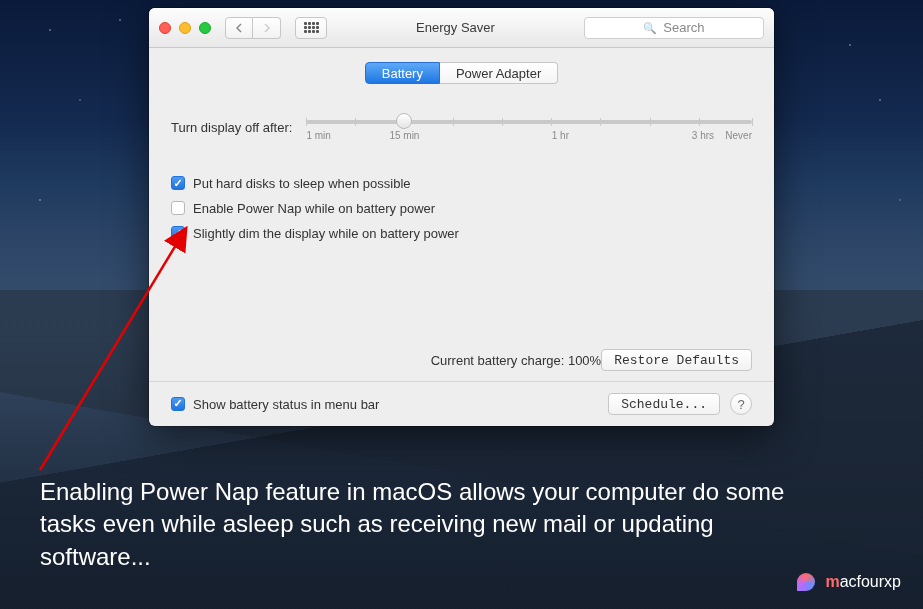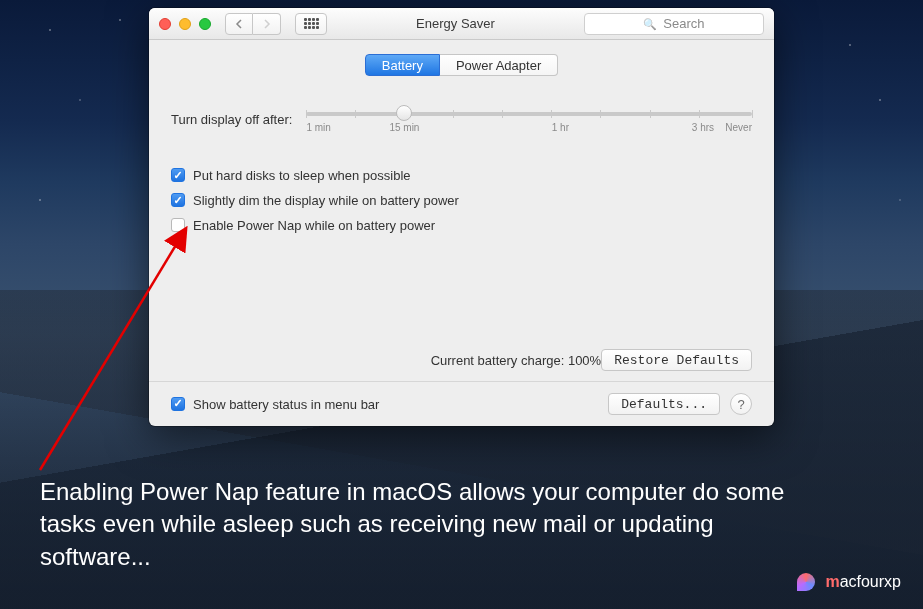--- a/index.html
+++ b/index.html
@@ -40,21 +40,21 @@
   .window {
     position: absolute; left: 149px; top: 8px;
     width: 625px; height: 418px;
     background: #eeeeee;
     border-radius: 6px;
     box-shadow: 0 10px 40px rgba(0,0,0,.55), 0 0 0 1px rgba(0,0,0,.25);
     overflow: hidden;
     font-size: 13px; color: #333;
   }
   .titlebar {
-    height: 32px;
+    height: 40px;
     background: linear-gradient(#fdfdfd, #e8e8e8);
     border-bottom: 1px solid #c9c9c9;
     display: flex; align-items: center;
     padding: 0 10px;
     gap: 8px;
   }
   .traffic { display:flex; gap:8px; padding-right:6px; }
   .tl { width:12px; height:12px; border-radius:50%; }
   .tl.close{background:#ff5f57;border:1px solid #e33e32;}
   .tl.min{background:#febc2e;border:1px solid #e1a116;}
@@ -219,46 +219,46 @@
         </div>
       </div>
     </div>
 
     <div class="checks">
       <div class="check-row">
         <span class="chk checked"></span>
         <span class="check-label">Put hard disks to sleep when possible</span>
       </div>
       <div class="check-row">
+        <span class="chk"></span>
+        <span class="check-label">Enable Power Nap while on battery power</span>
+      </div>
+      <div class="check-row">
         <span class="chk checked"></span>
         <span class="check-label">Slightly dim the display while on battery power</span>
-      </div>
-      <div class="check-row">
-        <span class="chk"></span>
-        <span class="check-label">Enable Power Nap while on battery power</span>
       </div>
     </div>
 
   </div>
 
   <div class="footer1">
     <div class="status">Current battery charge: 100%</div>
     <button class="btn">
       <span>Restore Defaults</span>
     </button>
   </div>
 
   <div class="footer2">
     <div class="check-row">
       <span class="chk checked"></span>
       <span class="check-label">Show battery status in menu bar</span>
     </div>
     <div class="spacer"></div>
     <button class="btn">
-      <span>Defaults...</span>
+      <span>Schedule...</span>
     </button>
     <div class="help-btn">
       <span>?</span>
     </div>
   </div>
 </div>
 
 <svg class="arrow-svg" viewBox="0 0 200 260">
   <defs>
     <marker id="ah" markerWidth="10" markerHeight="10" refX="8" refY="5" orient="auto">

